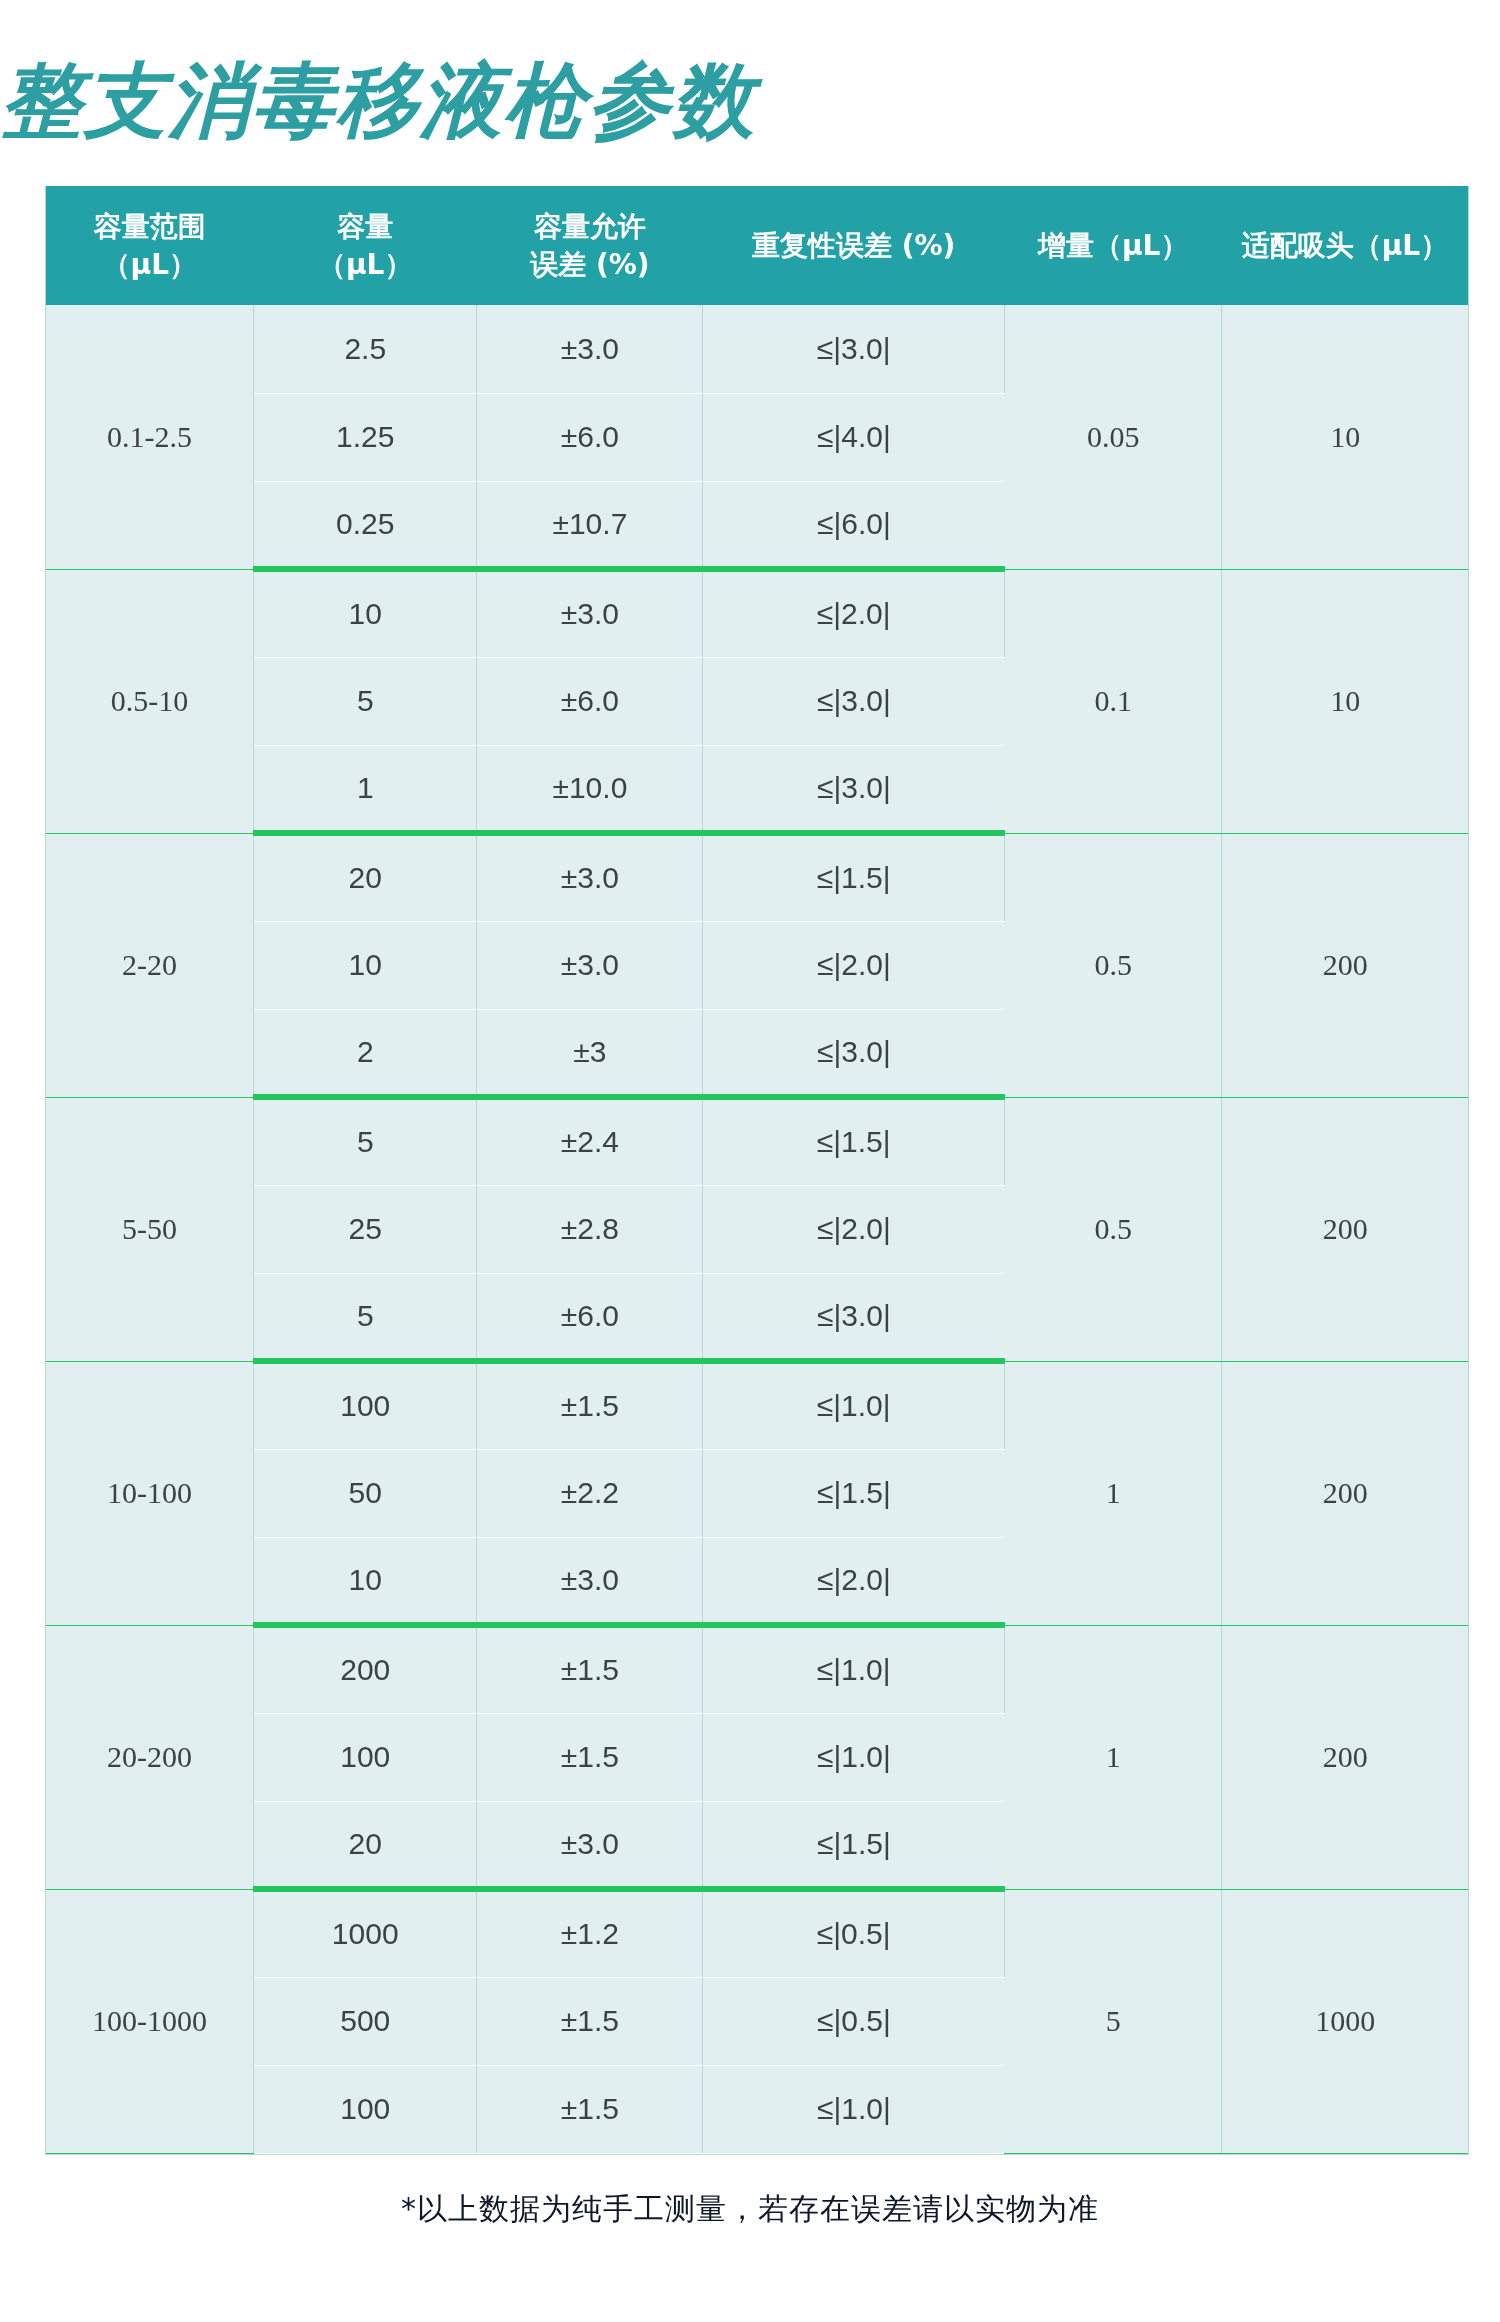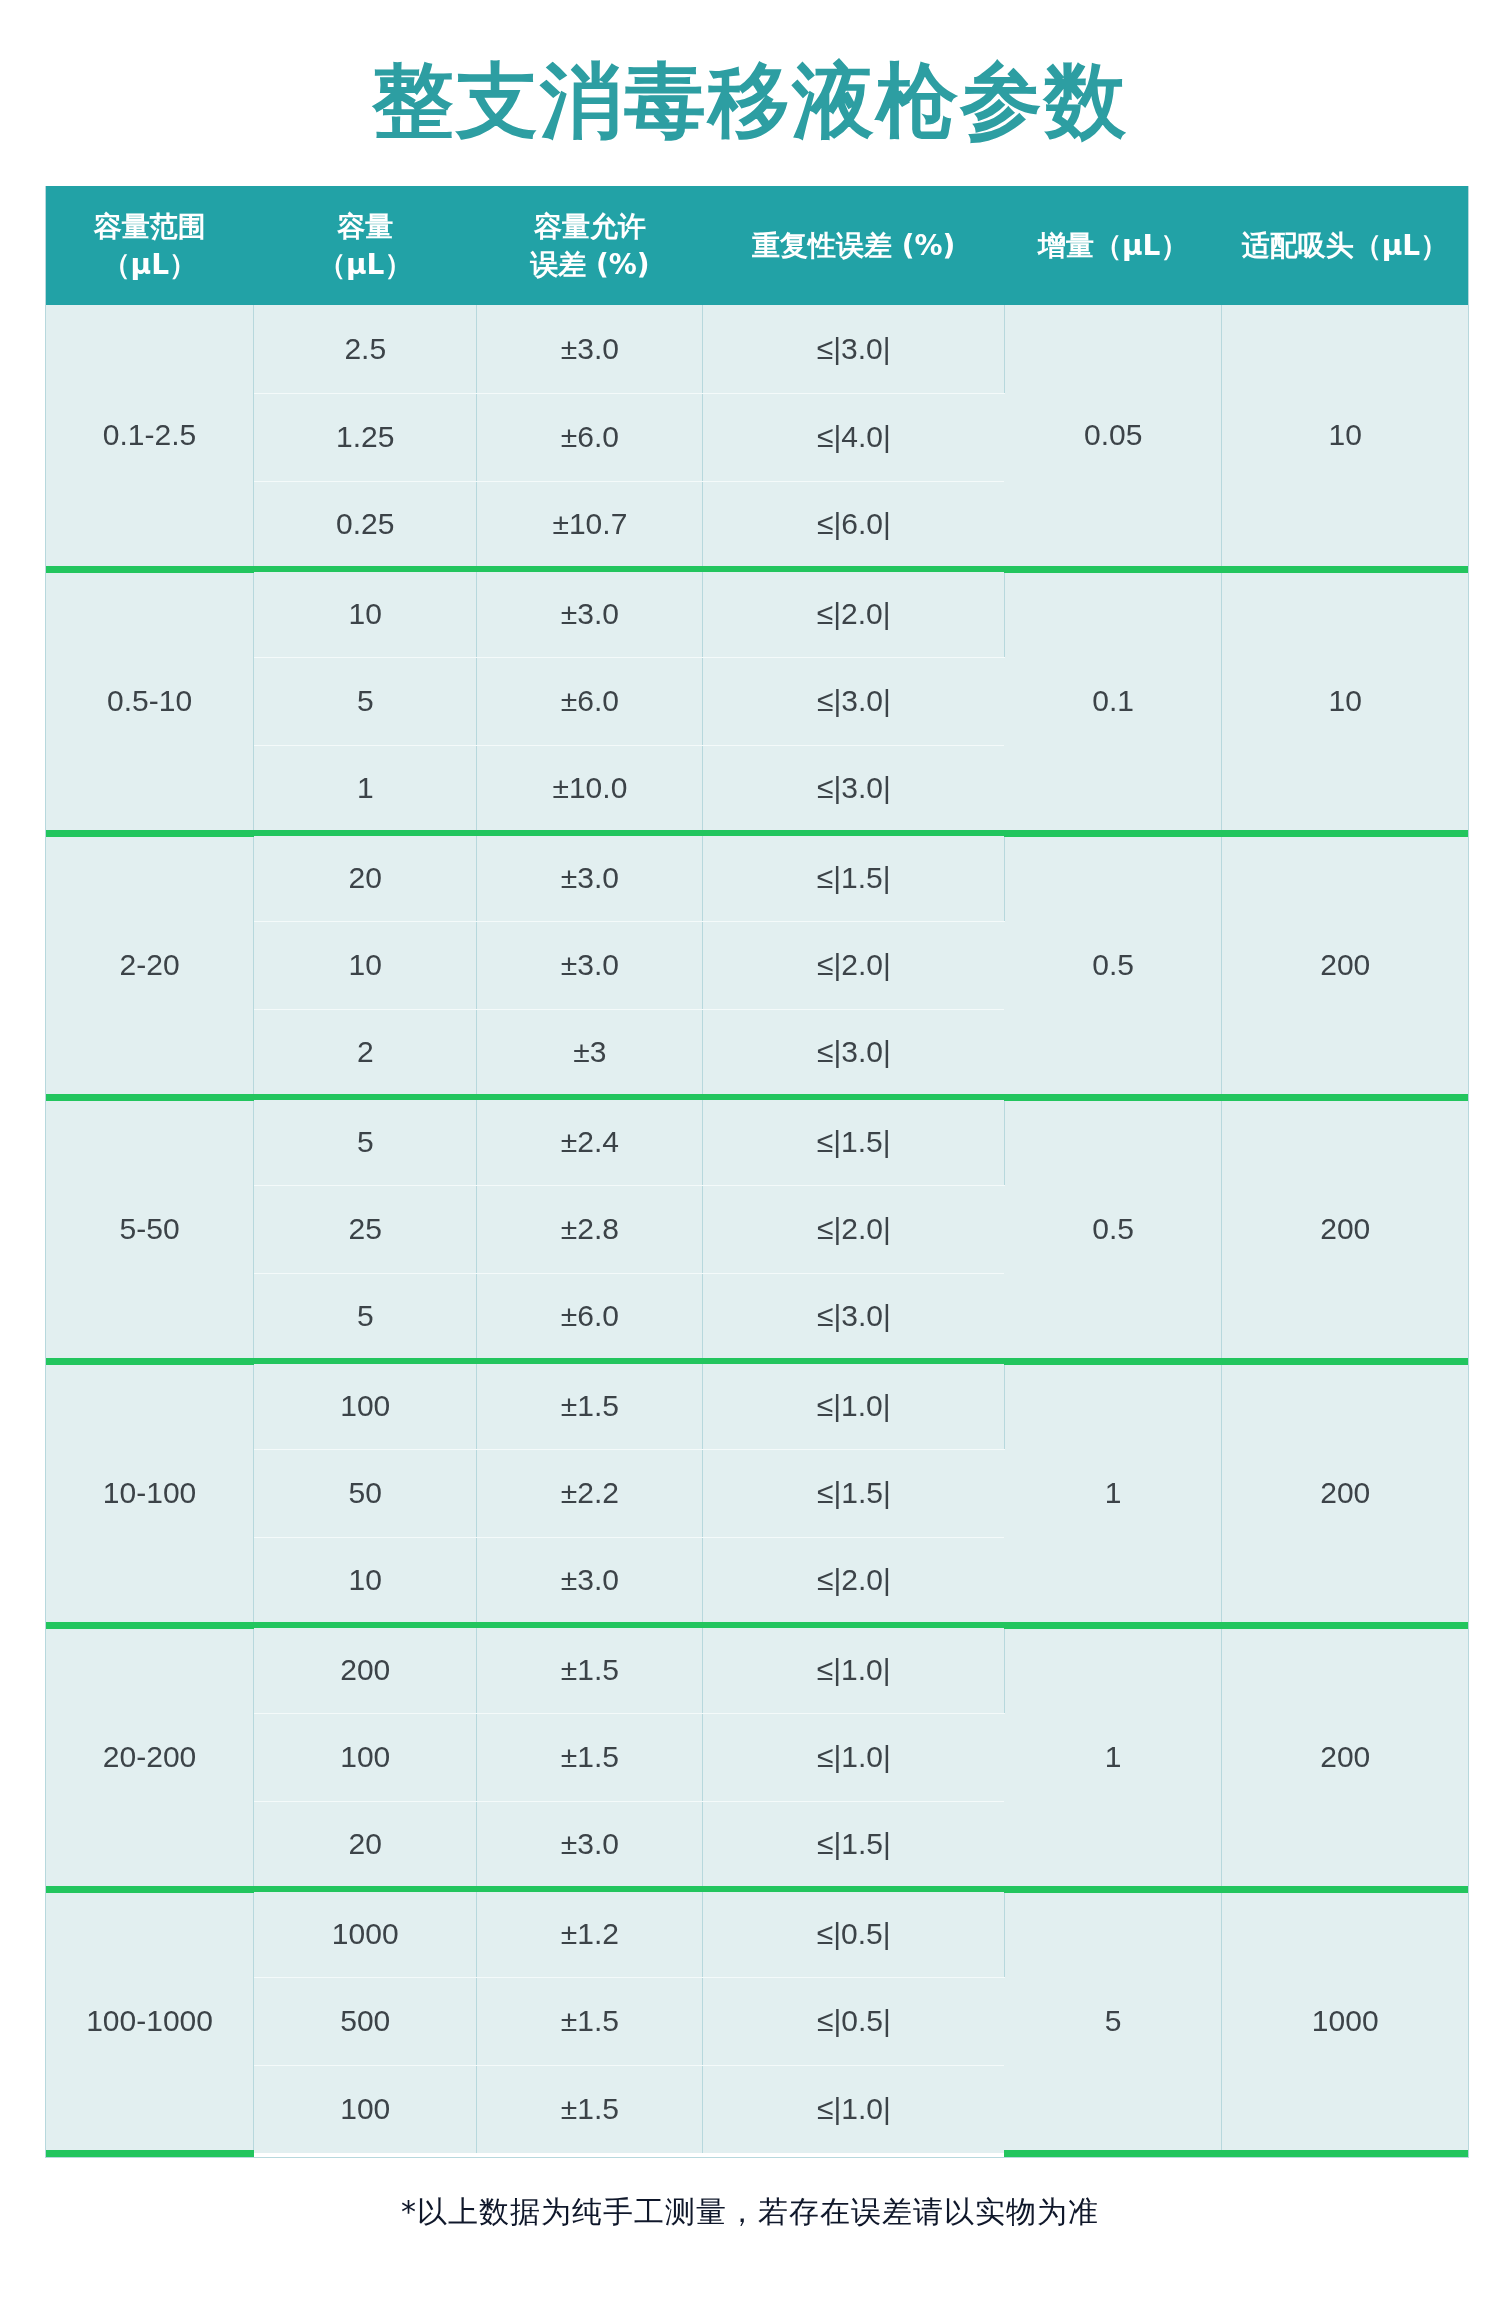--- a/index.html
+++ b/index.html
@@ -15,21 +15,21 @@
     position: relative;
     background: #ffffff;
     overflow: hidden;
   }
 
   
   .title-wrap {
     width: 100%;
     padding-top: 58px;
     padding-bottom: 42px;
-    text-align: center;
+    font-style: italic;
   }
   .title {
     display: inline-block;
     font-size: 82px;
     line-height: 1.05;
     font-weight: bold;
     color: #2d9ea2;
     letter-spacing: 2px;
     font-family: "DejaVu Sans", "Liberation Sans", sans-serif;
   }
@@ -76,21 +76,22 @@
     height: 88px;
     border-right: 1px solid #b7d8dd;
     border-bottom: 1px solid #f4fafa;
     font-family: "Liberation Sans", "DejaVu Sans", sans-serif;
   }
   tbody td:last-child { border-right: none; }
 
   tbody td.range,
   tbody td.step,
   tbody td.tip {
-    border-bottom: 7px solid #22c55e;
+    border-bottom: 1px solid #22c55e;
+    font-family: Liberation Serif, serif;
   }
   tbody tr.grp-end td { border-bottom: 6px solid #22c55e; }
   tbody tr:last-child td { border-bottom: none; }
 
   
   .footnote {
     width: 100%;
     text-align: center;
     padding-top: 34px;
     font-size: 30px;

